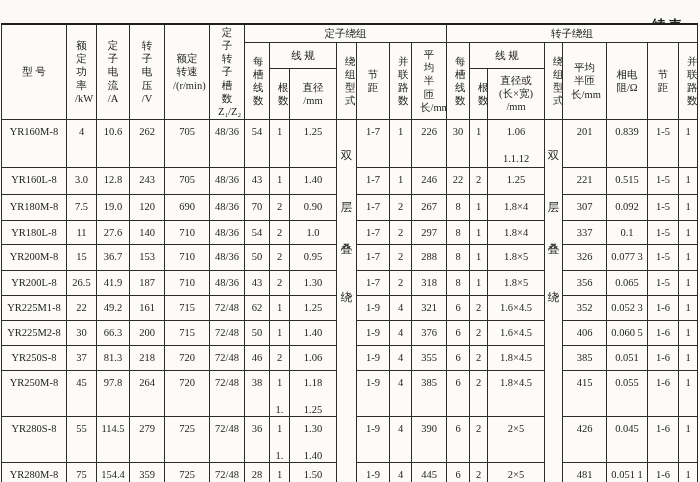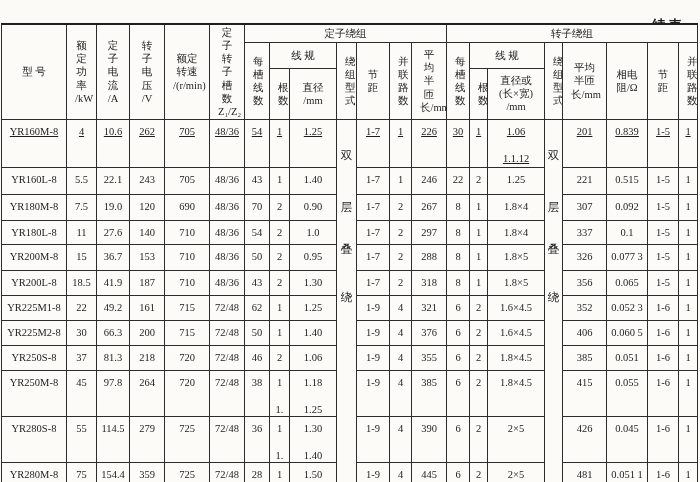--- a/index.html
+++ b/index.html
@@ -126,21 +126,21 @@
       <th data-name="header-stator-diameter">直径
 /mm</th>
       <th data-name="header-rotor-strands">根
 数</th>
       <th data-name="header-rotor-diameter">直径或
 (长×宽)
 /mm</th>
     </tr>
   </thead>
   <tbody data-name="table-body">
-      <tr data-name="table-row" style="height: 48px; text-decoration: underline;">
+      <tr data-name="table-row" style="height: 48px;">
         <td data-name="model">YR160M-8</td>
         <td data-name="rated-power">4</td>
         <td data-name="stator-current">10.6</td>
         <td data-name="rotor-voltage">262</td>
         <td data-name="rated-speed">705</td>
         <td data-name="slot-numbers">48/36</td>
         <td data-name="stator-wires-per-slot">54</td>
         <td data-name="stator-strands">1</td>
         <td data-name="stator-diameter">1.25</td>
         <td rowspan="12" class="wtype" data-name="stator-winding-type">
@@ -164,22 +164,22 @@
           <span style="top: 122px;">叠</span>
           <span style="top: 170px;">绕</span>
         </td>
         <td data-name="rotor-half-turn-length">201</td>
         <td data-name="rotor-phase-resistance">0.839</td>
         <td data-name="rotor-pitch">1-5</td>
         <td data-name="rotor-parallel-paths">1</td>
       </tr>
       <tr data-name="table-row" style="height: 27px;">
         <td data-name="model">YR160L-8</td>
-        <td data-name="rated-power">5.5</td>
-        <td data-name="stator-current">22.1</td>
+        <td data-name="rated-power">3.0</td>
+        <td data-name="stator-current">12.8</td>
         <td data-name="rotor-voltage">243</td>
         <td data-name="rated-speed">705</td>
         <td data-name="slot-numbers">48/36</td>
         <td data-name="stator-wires-per-slot">43</td>
         <td data-name="stator-strands">1</td>
         <td data-name="stator-diameter">1.40</td>
         <td data-name="stator-pitch">1-7</td>
         <td data-name="stator-parallel-paths">1</td>
         <td data-name="stator-half-turn-length">246</td>
         <td data-name="rotor-wires-per-slot">22</td>
@@ -248,21 +248,21 @@
         <td data-name="rotor-wires-per-slot">8</td>
         <td data-name="rotor-strands">1</td>
         <td data-name="rotor-diameter">1.8×5</td>
         <td data-name="rotor-half-turn-length">326</td>
         <td data-name="rotor-phase-resistance">0.077 3</td>
         <td data-name="rotor-pitch">1-5</td>
         <td data-name="rotor-parallel-paths">1</td>
       </tr>
       <tr data-name="table-row" style="height: 25px;">
         <td data-name="model">YR200L-8</td>
-        <td data-name="rated-power">18.5</td>
+        <td data-name="rated-power">26.5</td>
         <td data-name="stator-current">41.9</td>
         <td data-name="rotor-voltage">187</td>
         <td data-name="rated-speed">710</td>
         <td data-name="slot-numbers">48/36</td>
         <td data-name="stator-wires-per-slot">43</td>
         <td data-name="stator-strands">2</td>
         <td data-name="stator-diameter">1.30</td>
         <td data-name="stator-pitch">1-7</td>
         <td data-name="stator-parallel-paths">2</td>
         <td data-name="stator-half-turn-length">318</td>

